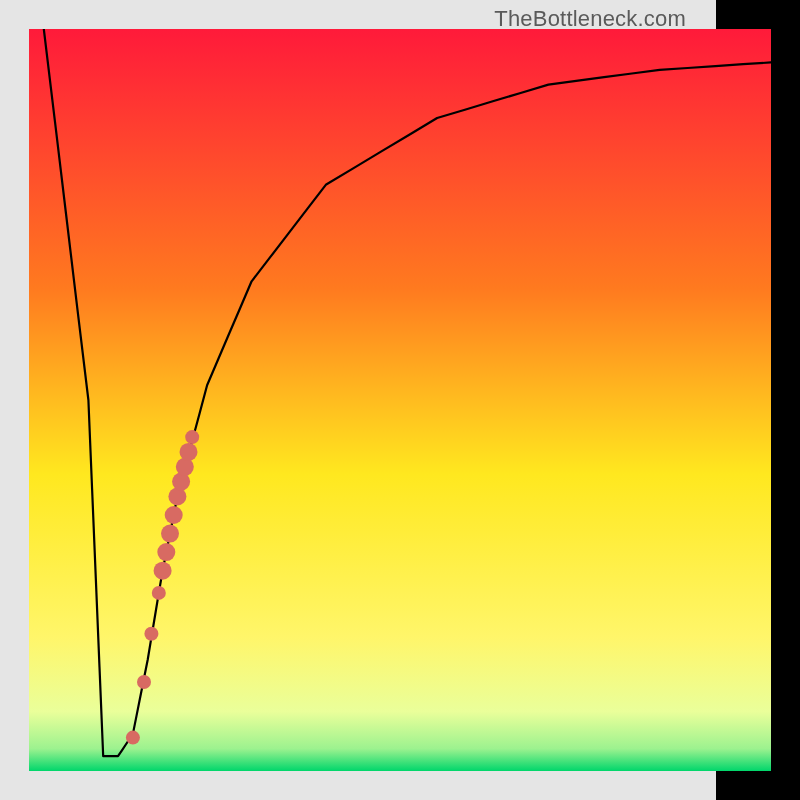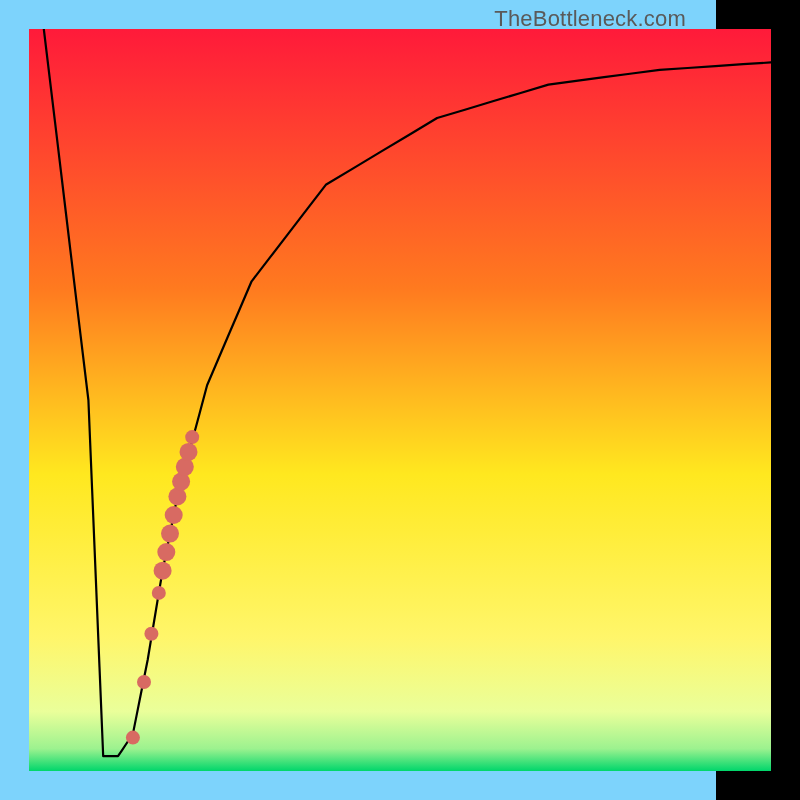--- a/index.html
+++ b/index.html
@@ -9,21 +9,21 @@
     height: 800px;
     overflow: hidden;
     background: #000;
     font-family: Arial, Helvetica, sans-serif;
   }
   .frame {
     position: absolute;
     left: 0; top: 0;
     width: 716px;
     height: 800px;
-    background: #7dd3fc;
+    background: #e5e5e5;
   }
   .plot {
     position: absolute;
     left: 29px;
     top: 29px;
     width: 742px;
     height: 742px;
     overflow: hidden;
   }
   .watermark {

